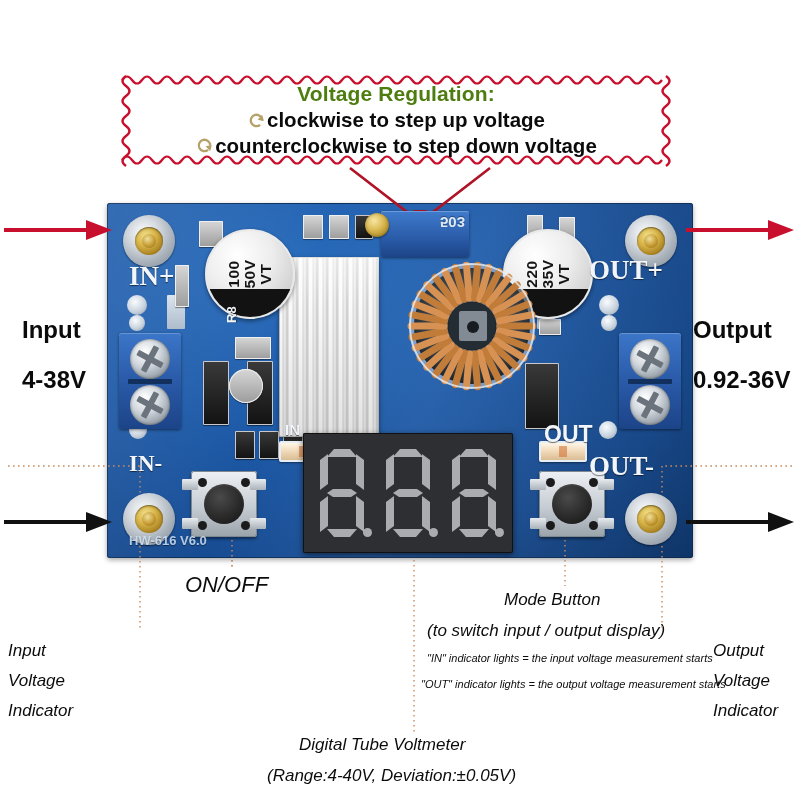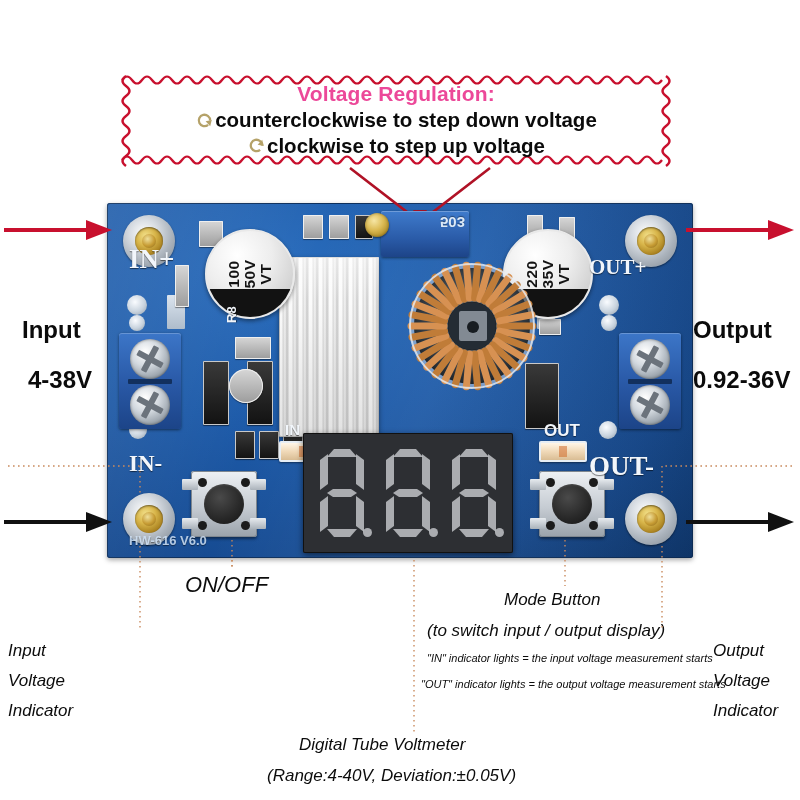--- a/index.html
+++ b/index.html
@@ -14,21 +14,21 @@
   .callout{
     position:absolute;left:118px;top:72px;width:556px;height:96px;
     background:#ffffff;
   }
   .callout .wave{position:absolute;display:block;}
   .callout-inner{
     position:absolute;left:14px;top:4px;right:14px;bottom:4px;
     display:flex;flex-direction:column;align-items:center;justify-content:center;
   }
   .co-title{
-    font-weight:bold;font-size:21px;color:#ec4899;letter-spacing:.1px;
+    font-weight:bold;font-size:21px;color:#4d7c0f;letter-spacing:.1px;
     line-height:1.15;margin-bottom:1px;
   }
   .co-line{
     display:flex;align-items:center;font-weight:bold;font-size:20.5px;
     color:#0b0b0b;line-height:1.2;white-space:nowrap;
   }
   .co-line .arrowico{
     width:19px;height:19px;margin-right:1px;flex:0 0 auto;display:block;
   }
   .co-row2{margin-top:1px;}
@@ -47,26 +47,26 @@
     content:"";position:absolute;inset:0;
     background:linear-gradient(110deg,rgba(255,255,255,.10) 0%,rgba(255,255,255,0) 32%,rgba(255,255,255,.06) 55%,rgba(0,0,0,.10) 100%);
     pointer-events:none;
   }
   .pcbtext{
     position:absolute;color:#f2f6fb;font-weight:bold;
     font-family:"Liberation Serif", serif;
     text-shadow:0 1px 1px rgba(0,0,0,.55);
     letter-spacing:0px;z-index:6;
   }
-  .t-inp{left:22px;top:41px;font-size:27px;}
+  .t-inp{left:22px;top:58px;font-size:27px;}
   .t-inm{left:22px;top:248px;font-size:23px;}
-  .t-outp{left:482px;top:52px;font-size:21px;}
+  .t-outp{left:482px;top:52px;font-size:27px;}
   .t-outm{left:482px;top:248px;font-size:27px;}
   .t-in{left:178px;top:218px;font-size:15px;font-family:"Liberation Sans",sans-serif;}
-  .t-out{left:437px;top:218px;font-size:17px;font-family:"Liberation Sans",sans-serif;}
+  .t-out{left:437px;top:218px;font-size:23px;font-family:"Liberation Sans",sans-serif;}
   .t-r8{left:117px;top:120px;font-size:13px;transform:rotate(-90deg);transform-origin:0 0;font-family:"Liberation Sans",sans-serif;}
   .t-ver{left:22px;top:330px;font-size:13px;color:#cfe0f2;font-family:"Liberation Sans",sans-serif;opacity:.85;}
 
   
   .hole{
     position:absolute;width:52px;height:52px;border-radius:50%;
     background:
       radial-gradient(circle at 40% 35%, #fdfdfd 0%, #d8dde3 30%, #aab2bb 62%, #7e8790 100%);
     box-shadow:0 1px 2px rgba(0,0,0,.5);z-index:5;
   }
@@ -239,21 +239,21 @@
   .a-dt1{left:299px;top:735px;font-size:17px;}
   .a-dt2{left:267px;top:766px;font-size:17px;}
 
   .side{position:absolute;font-style:italic;color:#0c0c0c;
     font-family:"Liberation Sans",sans-serif;font-size:17px;white-space:nowrap;}
   .s-il1{left:8px;top:641px;} .s-il2{left:8px;top:671px;} .s-il3{left:8px;top:701px;}
   .s-ol1{left:713px;top:641px;} .s-ol2{left:713px;top:671px;} .s-ol3{left:713px;top:701px;}
 
   .bigtxt{position:absolute;font-weight:bold;color:#0b0b0b;
     font-family:"Liberation Sans",sans-serif;font-size:24px;white-space:nowrap;}
-  .b-in1{left:22px;top:316px;} .b-in2{left:28px;top:366px;text-align:center;}
+  .b-in1{left:22px;top:316px;} .b-in2{left:22px;top:366px;text-align:center;}
   .b-out1{left:693px;top:316px;} .b-out2{left:693px;top:366px;}
 
   
   .dot{position:absolute;z-index:1;}
 </style>
 </head>
 <body>
 
 <div id="stage">
 
@@ -278,33 +278,33 @@
   <div class="callout">
 
     <svg class="wave" width="556" height="96" style="left:0;top:0;">
       <path d="M4,8 q5,-7 10,0 t10,0 t10,0 t10,0 t10,0 t10,0 t10,0 t10,0 t10,0 t10,0 t10,0 t10,0 t10,0 t10,0 t10,0 t10,0 t10,0 t10,0 t10,0 t10,0 t10,0 t10,0 t10,0 t10,0 t10,0 t10,0 t10,0 t10,0 t10,0 t10,0 t10,0 t10,0 t10,0 t10,0 t10,0 t10,0 t10,0 t10,0 t10,0 t10,0 t10,0 t10,0 t10,0 t10,0 t10,0 t10,0 t10,0 t10,0 t10,0 t10,0 t10,0 t10,0 t10,0 t10,0" fill="none" stroke="#c8102e" stroke-width="2.2"></path>
       <path d="M4,88 q5,-7 10,0 t10,0 t10,0 t10,0 t10,0 t10,0 t10,0 t10,0 t10,0 t10,0 t10,0 t10,0 t10,0 t10,0 t10,0 t10,0 t10,0 t10,0 t10,0 t10,0 t10,0 t10,0 t10,0 t10,0 t10,0 t10,0 t10,0 t10,0 t10,0 t10,0 t10,0 t10,0 t10,0 t10,0 t10,0 t10,0 t10,0 t10,0 t10,0 t10,0 t10,0 t10,0 t10,0 t10,0 t10,0 t10,0 t10,0 t10,0 t10,0 t10,0 t10,0 t10,0 t10,0 t10,0" fill="none" stroke="#c8102e" stroke-width="2.2"></path>
       <path d="M8,4 q-7,5 0,10 t0,10 t0,10 t0,10 t0,10 t0,10 t0,10 t0,10 t0,10" fill="none" stroke="#c8102e" stroke-width="2.4"></path>
       <path d="M548,4 q7,5 0,10 t0,10 t0,10 t0,10 t0,10 t0,10 t0,10 t0,10 t0,10" fill="none" stroke="#c8102e" stroke-width="2.4"></path>
     </svg>
     <div class="callout-inner">
       <div class="co-title">Voltage Regulation:</div>
+      <div class="co-line co-row2">
+        <svg class="arrowico" viewBox="0 0 20 20">
+          <path d="M16,10 a6,6 0 1 0 -2.2,4.6" fill="none" stroke="#b5a269" stroke-width="2.4"></path>
+          <polygon points="16,4 17.6,10.4 11.2,9.2" fill="#b5a269"></polygon>
+        </svg>
+        <span>clockwise to step up voltage</span>
+      </div>
       <div class="co-line co-row3">
         <svg class="arrowico" viewBox="0 0 20 20">
           <path d="M16,10 a6,6 0 1 0 -2.2,4.6" fill="none" stroke="#b5a269" stroke-width="2.4"></path>
           <polygon points="16,16 17.6,9.6 11.2,10.8" fill="#b5a269"></polygon>
         </svg>
         <span>counterclockwise to step down voltage</span>
-      </div>
-      <div class="co-line co-row2">
-        <svg class="arrowico" viewBox="0 0 20 20">
-          <path d="M16,10 a6,6 0 1 0 -2.2,4.6" fill="none" stroke="#b5a269" stroke-width="2.4"></path>
-          <polygon points="16,4 17.6,10.4 11.2,9.2" fill="#b5a269"></polygon>
-        </svg>
-        <span>clockwise to step up voltage</span>
       </div>
     </div>
   </div>
 
   <svg class="arrowsvg" width="110" height="24" style="left:4px;top:218px;">
     <line x1="0" y1="12" x2="86" y2="12" stroke="#c8102e" stroke-width="4"></line>
     <polygon points="108,12 82,2 82,22" fill="#c8102e"></polygon>
   </svg>
 
   <svg class="arrowsvg" width="110" height="24" style="left:4px;top:510px;">

